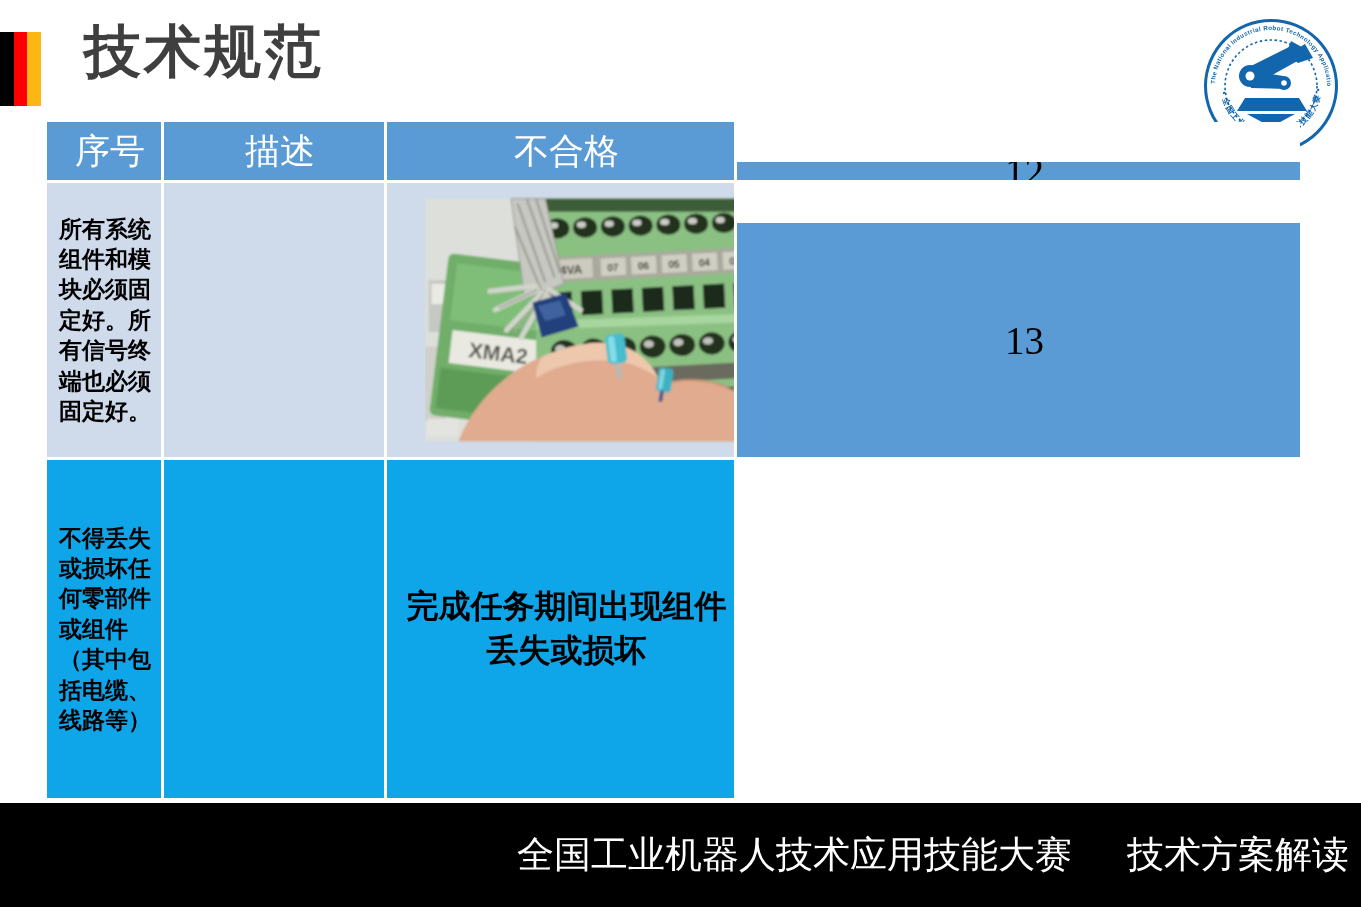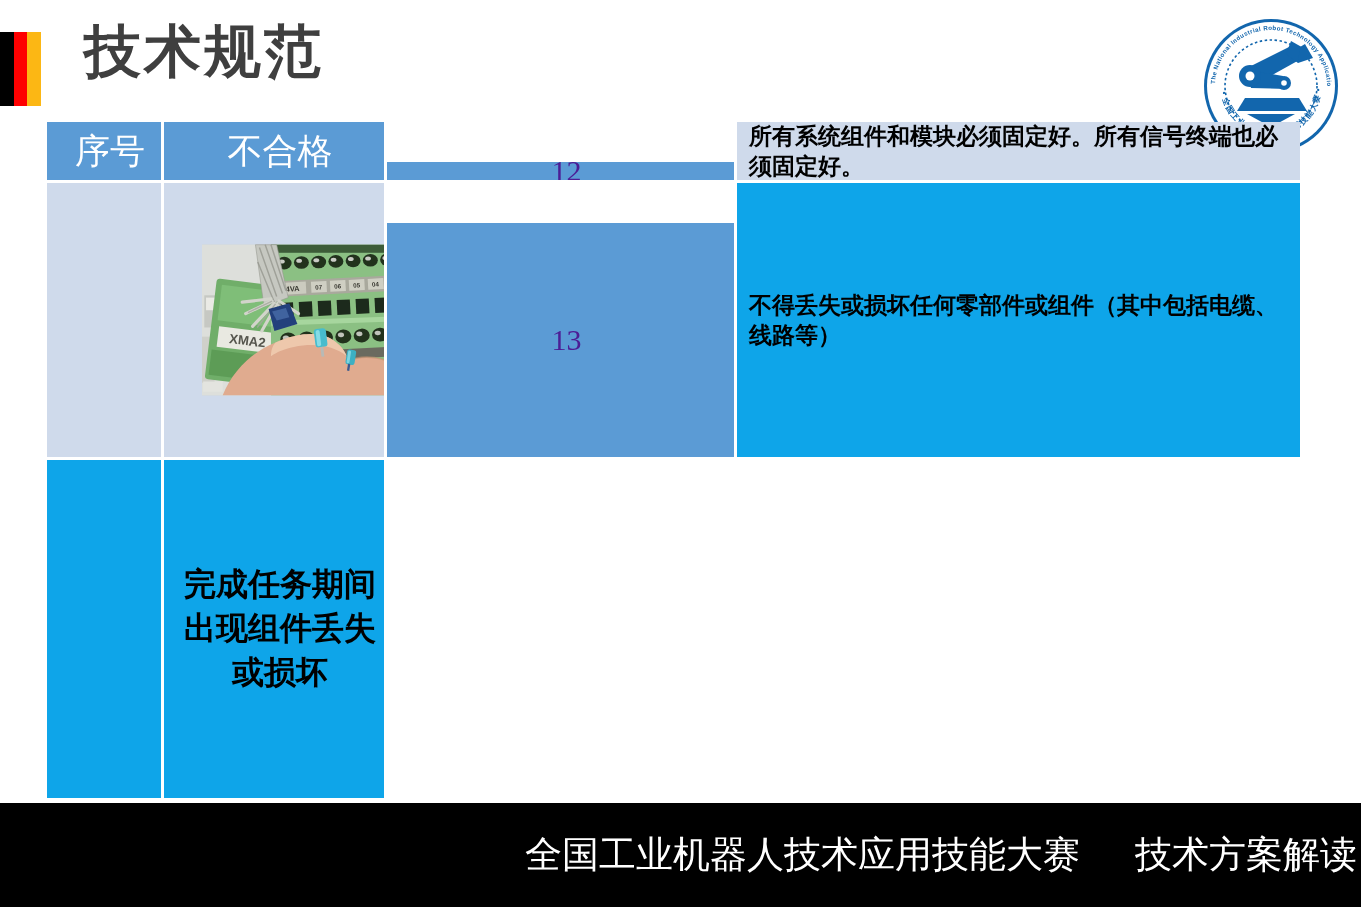--- a/index.html
+++ b/index.html
@@ -36,23 +36,23 @@
     background:#ffffff;
   }
   .cell { overflow:hidden;padding-left:12px; }
   .th {
     background:#5b9bd5; color:#ffffff;
     font-family:"Liberation Serif", serif;
     font-size:35px;
     display:flex; align-items:center; justify-content:center;
   }
   .idx {
-    background:#5b9bd5; color:#4c1d95;
+    background:#5b9bd5; color:#000000;
     font-family:"Liberation Serif", serif;
-    font-size:30px;
+    font-size:39px;
     display:flex; align-items:center; justify-content:center;margin-top:40px;
   }
   .row-a { background:#cfdaeb; }
   .row-b { background:#0ea5e9; }
   .desc {
     color:#000000; font-weight:bold; font-size:23px; line-height:1.32;
     display:flex; align-items:center;
     padding:10px 0 10px 12px;
   }
   .blank { }
@@ -64,21 +64,21 @@
     text-align:center;
   }
 
   
   .footer {
     position:absolute; left:0; top:803px; width:1361px; height:104px;
     background:#000000; color:#ffffff;
     font-family:"Liberation Serif", serif;
     font-size:37px;
     display:flex; align-items:center; justify-content:flex-end;
-    gap:55px; padding-right:4px;
+    gap:55px; padding-right:12px;
   }
 </style>
 </head>
 <body>
 
 <div class="flag">
   <div class="s1"></div>
   <div class="s2"></div>
   <div class="s3"></div>
 </div>
@@ -109,20 +109,21 @@
     <circle cx="83" cy="67" r="7"></circle>
     <circle cx="83" cy="67" r="2.8" fill="#ffffff"></circle>
     <polygon points="44,82 98,82 106,95 36,95"></polygon>
     <path d="M46,98 L94,98 L70,111 Z"></path>
     <path d="M52,112 L88,112 L70,102 Z M52,112 L70,122 L88,112"></path>
   </g>
 </svg>
 
 <div class="spec-table">
   <div class="cell th">序号</div>
+  <div class="cell th">描述</div>
   <div class="cell th">不合格</div>
 
   <div class="cell idx">12</div>
   <div class="cell row-a desc">所有系统组件和模块必须固定好。所有信号终端也必须固定好。</div>
   <div class="cell row-a blank"></div>
   <div class="cell row-a photo-cell">
 
     <svg width="362" height="262" viewBox="0 0 362 262">
       <defs>
         <filter id="pb" x="-5%" y="-5%" width="110%" height="110%">

